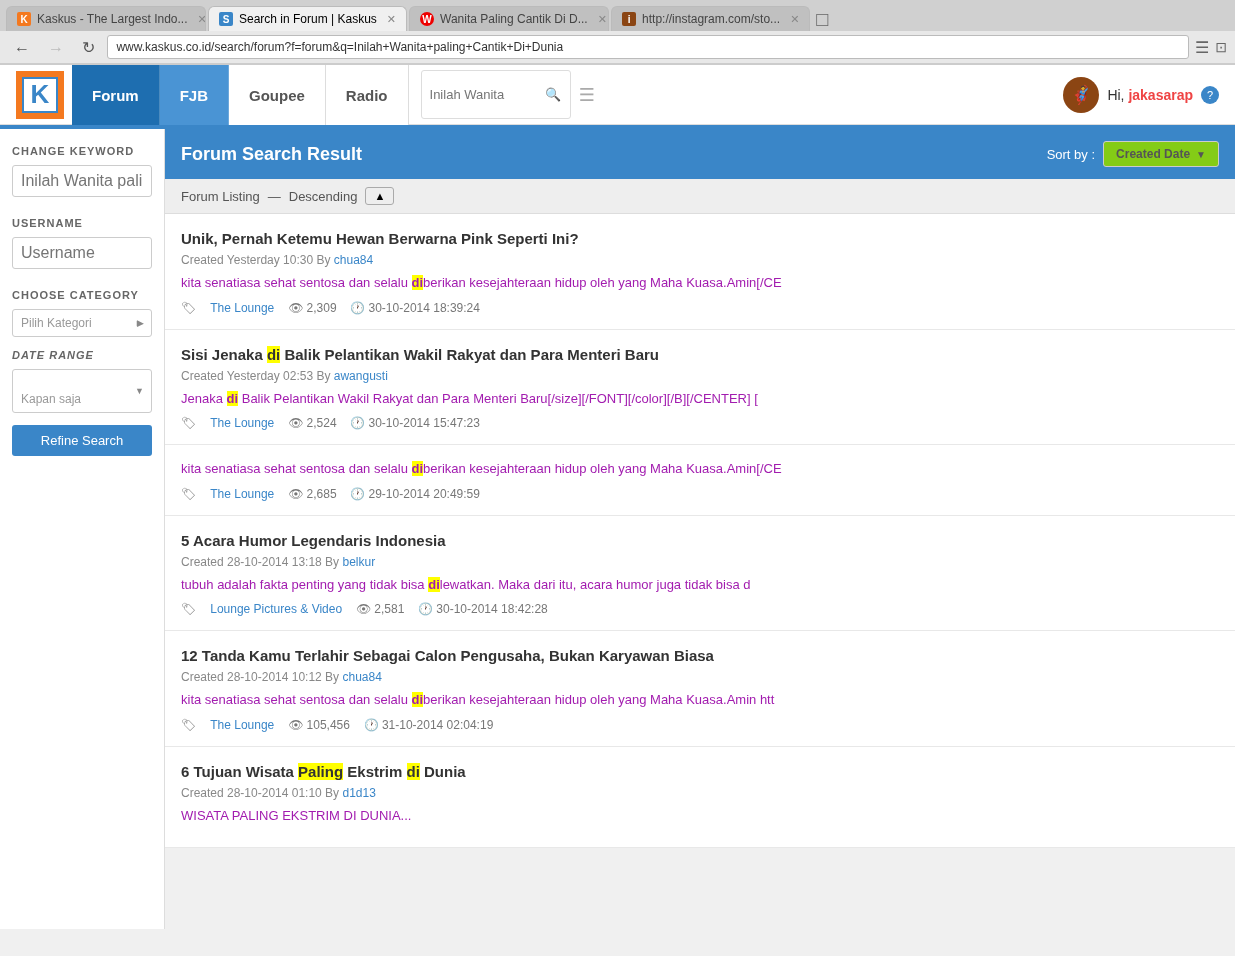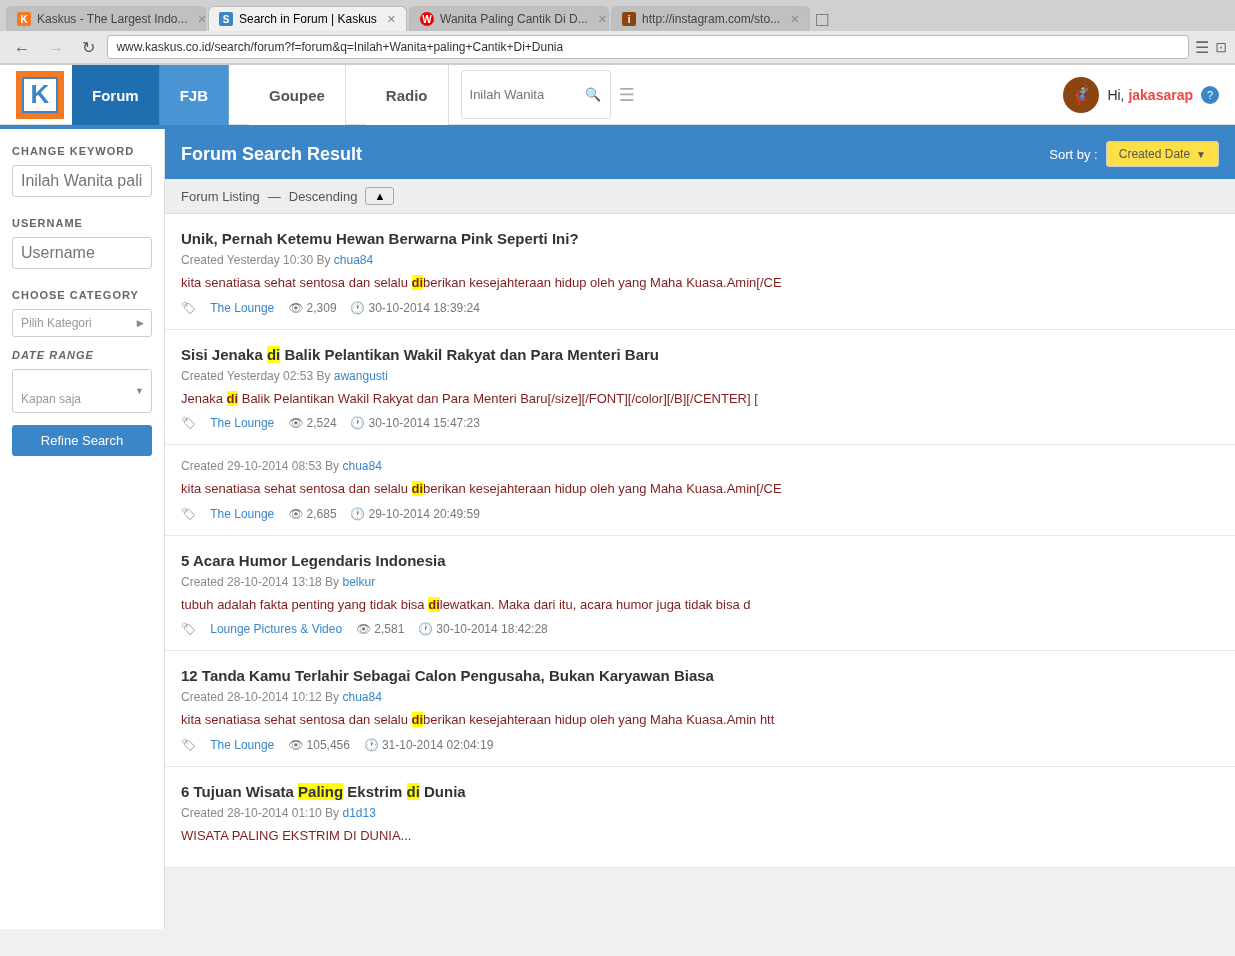--- a/index.html
+++ b/index.html
@@ -17,21 +17,21 @@
     .nav-btn:disabled { color: #bbb; }
     .url-bar { flex: 1; padding: 4px 8px; border: 1px solid #bbb; border-radius: 3px; font-size: 12px; background: #fff; color: #333; }
 
     
     .site-header { display: flex; align-items: center; background: #fff; border-bottom: 1px solid #ddd; padding: 0 16px; height: 60px; gap: 0; }
     .logo-box { background: #f47920; border: 2px solid #f47920; width: 48px; height: 48px; display: flex; align-items: center; justify-content: center; margin-right: 8px; flex-shrink: 0; }
     .logo-k { color: #3a86c8; font-size: 26px; font-weight: bold; background: #fff; width: 36px; height: 36px; display: flex; align-items: center; justify-content: center; border: 2px solid #3a86c8; }
     .nav-tabs { display: flex; align-items: stretch; height: 100%; }
     .nav-tab { padding: 0 20px; display: flex; align-items: center; font-size: 15px; font-weight: bold; cursor: pointer; color: #fff; background: #3a86c8; border-right: 1px solid rgba(255,255,255,0.2); height: 60px; text-decoration: none; }
     .nav-tab.active { background: #1e6eb0; }
-    .nav-tab.light { background: #fff; color: #555; border-right: 1px solid #ddd; margin-left: 20px; }
+    .nav-tab.light { background: #fff; color: #555; border-right: 1px solid #ddd; }
     .search-box { display: flex; align-items: center; border: 1px solid #ddd; border-radius: 3px; padding: 16px 8px; margin-left: 8px; gap: 6px; }
     .search-box input { border: none; outline: none; font-size: 13px; width: 120px; }
     .header-right { margin-left: auto; display: flex; align-items: center; gap: 8px; }
     .user-avatar { width: 36px; height: 36px; border-radius: 50%; background: #8B4513; display: flex; align-items: center; justify-content: center; font-size: 18px; overflow: hidden; }
     .hi-text { font-size: 14px; color: #333; }
     .hi-name { color: #ef4444; font-weight: bold; }
 
     
     .main-layout { display: flex; min-height: 800px; }
 
@@ -43,33 +43,33 @@
     .select-wrapper { position: relative; }
     .select-wrapper::after { content: '▶'; position: absolute; right: 8px; top: 50%; transform: translateY(-50%); font-size: 9px; color: #888; pointer-events: none; }
     .refine-btn { width: 100%; padding: 8px; background: #3a86c8; color: #fff; border: none; border-radius: 3px; font-size: 13px; cursor: pointer; margin-top: 12px; }
 
     
     .content { flex: 1; padding: 0; background: #f0f0f0; }
     .result-header { background: #3a86c8; color: #fff; padding: 12px 16px; display: flex; align-items: center; justify-content: space-between; }
     .result-title { font-size: 18px; font-weight: bold; }
     .sort-area { display: flex; align-items: center; gap: 8px; }
     .sort-label { font-size: 13px; }
-    .sort-btn { background: #fde047; color: #333; border: 1px solid #ccc; border-radius: 3px; padding: 5px 12px; font-size: 12px; cursor: pointer; display: flex; align-items: center; gap: 6px; }
+    .sort-btn { background: #84cc16; color: #333; border: 1px solid #ccc; border-radius: 3px; padding: 5px 12px; font-size: 12px; cursor: pointer; display: flex; align-items: center; gap: 6px; font-weight: bold; }
     .sort-btn span { color: #555; }
     .sort-arrow { font-size: 10px; }
 
     .listing-bar { background: #eee; border-bottom: 1px solid #ddd; padding: 8px 16px; display: flex; align-items: center; gap: 8px; font-size: 13px; color: #555; }
     .listing-sort-btn { background: none; border: 1px solid #aaa; border-radius: 3px; padding: 2px 8px; font-size: 11px; cursor: pointer; display: flex; align-items: center; gap: 4px; }
 
     .results-list { padding: 0; }
     .result-item { background: #fff; border-bottom: 1px solid #e8e8e8; padding: 14px 16px; }
     .result-title-link { font-size: 15px; font-weight: bold; color: #333; text-decoration: none; display: block; margin-bottom: 4px; line-height: 1.4; }
     .result-meta { font-size: 12px; color: #888; margin-bottom: 6px; }
     .result-meta a { color: #3a86c8; text-decoration: none; }
-    .result-excerpt { font-size: 13px; color: #7f1d1d; margin-bottom: 8px; line-height: 1.5; }
+    .result-excerpt { font-size: 13px; color: #a21caf; margin-bottom: 8px; line-height: 1.5; }
     .highlight { background: #ffff00; font-weight: bold; }
     .result-tags { display: flex; align-items: center; gap: 14px; font-size: 12px; color: #777; }
     .tag-category { color: #3a86c8; text-decoration: none; }
     .views-count { display: flex; align-items: center; gap: 3px; }
     .date-count { display: flex; align-items: center; gap: 3px; }
 
     
     ::-webkit-scrollbar { width: 8px; }
     ::-webkit-scrollbar-track { background: #f0f0f0; }
     ::-webkit-scrollbar-thumb { background: #ccc; border-radius: 4px; }
@@ -234,24 +234,20 @@
             <span>2,524</span>
           </span>
           <span class="date-count">
             <span>🕐</span>
             <span>30-10-2014 15:47:23</span>
           </span>
         </div>
       </div>
 
       <div class="result-item">
-        <div class="result-meta">
-          <span>Created 29-10-2014 08:53 By </span>
-          <a style="color:#3a86c8;text-decoration:none;">chua84</a>
-        </div>
         <div class="result-excerpt">
           kita senatiasa sehat sentosa dan selalu <span class="highlight">di</span>berikan kesejahteraan hidup oleh yang Maha Kuasa.Amin[/CE
         </div>
         <div class="result-tags">
           <span>🏷</span>
           <a class="tag-category">The Lounge</a>
           <span class="views-count">
             <span>👁</span>
             <span>2,685</span>
           </span>

